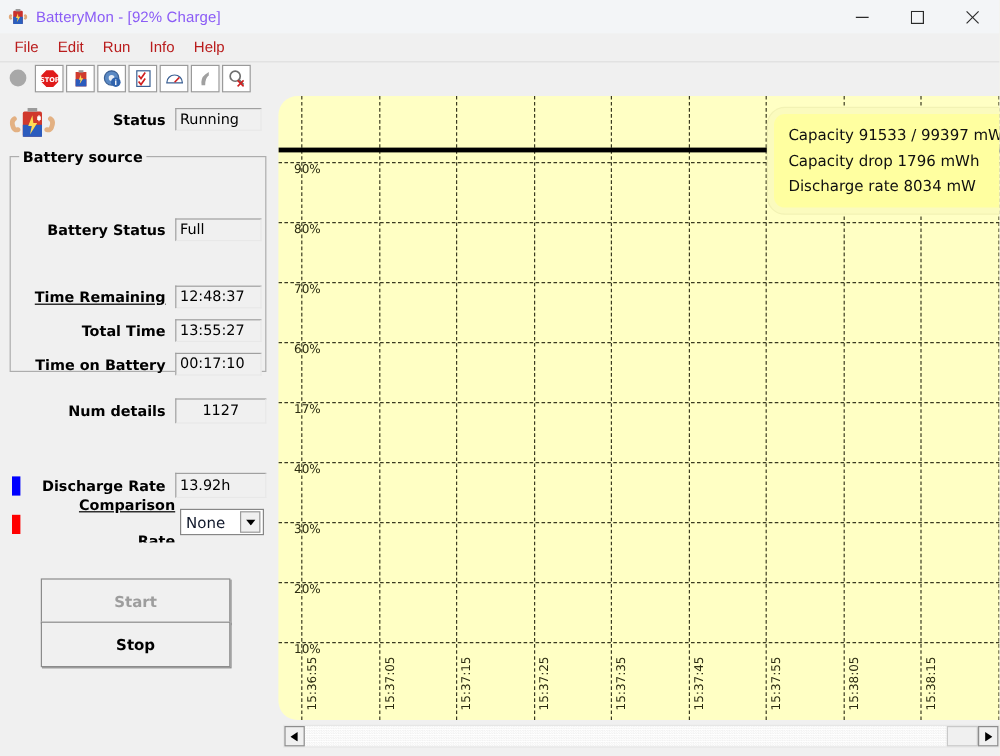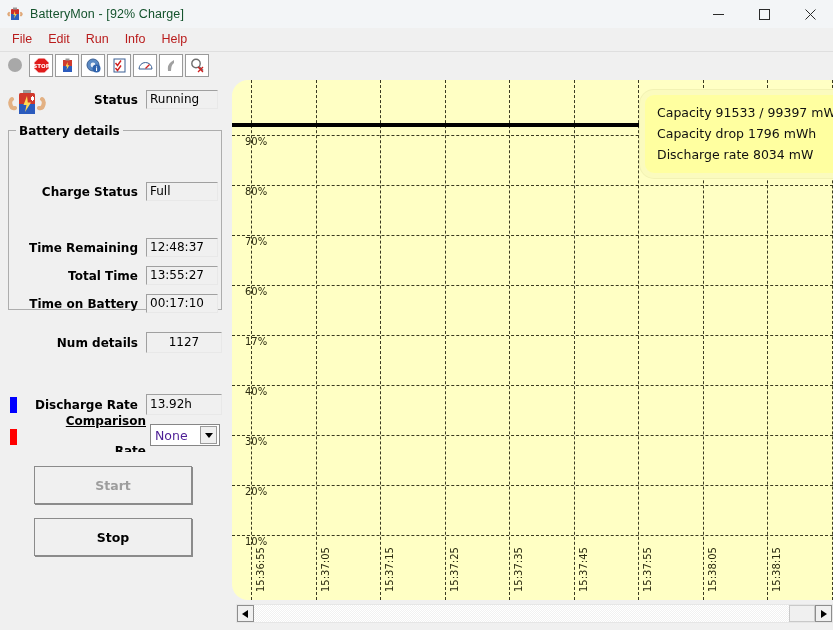--- a/index.html
+++ b/index.html
@@ -24,21 +24,21 @@
     background: #f3f5f7;
     display: flex; align-items: center;
   }
   .title-icon {
     width: 16px; height: 16px;
     margin-left: 7px; margin-right: 7px;
     position: relative; flex: none;
   }
   .title-text {
     font-size: 12.5px;
-    color: #14532d;
+    color: #8b5cf6;
     letter-spacing: .1px;
     white-space: nowrap;
   }
   .wincontrols {
     position: absolute; right: 0; top: 0;
     height: 28px; display: flex;
   }
   .wc {
     width: 46px; height: 28px;
     display: flex; align-items: center; justify-content: center;
@@ -137,21 +137,21 @@
   .combo {
     position: absolute;
     height: 22px;
     background: #fff;
     border: 1px solid #868686;
     display: flex; align-items: center;
   }
   .combo-text {
     flex: 1;
     font-family: "DejaVu Sans", sans-serif;
-    font-size: 12.5px; color: #4c1d95;
+    font-size: 12.5px; color: #0f172a;
     padding-left: 4px; white-space: nowrap;
   }
   .combo-arrow {
     width: 17px; height: 18px; margin-right: 2px;
     background: #f0f0f0;
     border: 1px solid #9a9a9a;
     display: flex; align-items: center; justify-content: center;
   }
 
   
@@ -353,28 +353,28 @@
         <rect x="24" y="10" width="1" height="5" fill="#fff"></rect>
       </svg>
     </div>
 
     <div class="row" style="left:60px; top:10px; width:160px;">
       <div class="lbl" style="width:78px;">Status</div>
       <div class="val" style="width:72px; margin-left:8px;">Running</div>
     </div>
 
     <div class="groupbox"></div>
-    <div class="group-title">Battery details</div>
+    <div class="group-title">Battery source</div>
 
     <div class="row" style="left:20px; top:102px; width:200px;">
-      <div class="lbl" style="width:118px;">Charge Status</div>
+      <div class="lbl" style="width:118px;">Battery Status</div>
       <div class="val" style="width:72px; margin-left:8px;">Full</div>
     </div>
     <div class="row" style="left:10px; top:158px; width:210px;">
-      <div class="lbl" style="width:128px;">Time Remaining</div>
+      <div class="lbl" style="width:128px;text-decoration:underline;">Time Remaining</div>
       <div class="val" style="width:72px; margin-left:8px;">12:48:37</div>
     </div>
     <div class="row" style="left:10px; top:186px; width:210px;">
       <div class="lbl" style="width:128px;">Total Time</div>
       <div class="val" style="width:72px; margin-left:8px;">13:55:27</div>
     </div>
     <div class="row" style="left:10px; top:214px; width:210px;">
       <div class="lbl" style="width:128px;">Time on Battery</div>
       <div class="val" style="width:72px; margin-left:8px;">00:17:10</div>
     </div>
@@ -396,21 +396,21 @@
 
     <div class="combo" style="left:150px; top:344px; width:70px;">
       <div class="combo-text">None</div>
       <div class="combo-arrow">
         <svg width="8" height="5" viewBox="0 0 8 5">
             <polygon points="0,0 8,0 4,5" fill="#000"></polygon>
           </svg>
       </div>
     </div>
 
-    <div class="btn disabled" style="left:34px; top:386px; width:158px; height:38px;">Start</div>
+    <div class="btn disabled" style="left:34px; top:402px; width:158px; height:38px;">Start</div>
     <div class="btn" style="left:34px; top:438px; width:158px; height:38px;">Stop</div>
   </div>
 
   <div class="chartwrap">
     <div class="plot" id="plot">
         <div class="gridline-h" style="top: 55px;"></div>
         <div class="ylabel" style="left: 13px; top: 56px;">90%</div>
         <div class="gridline-h" style="top: 105px;"></div>
         <div class="ylabel" style="left: 13px; top: 106px;">80%</div>
         <div class="gridline-h" style="top: 155px;"></div>

